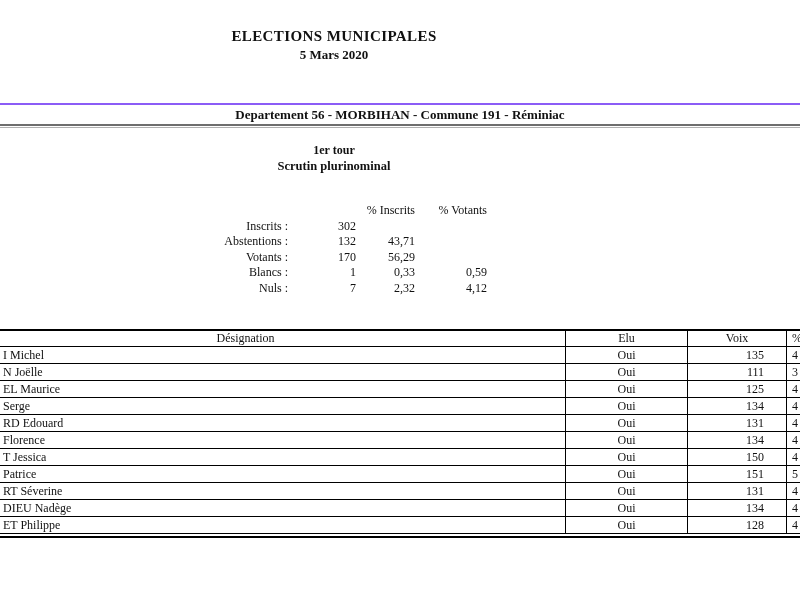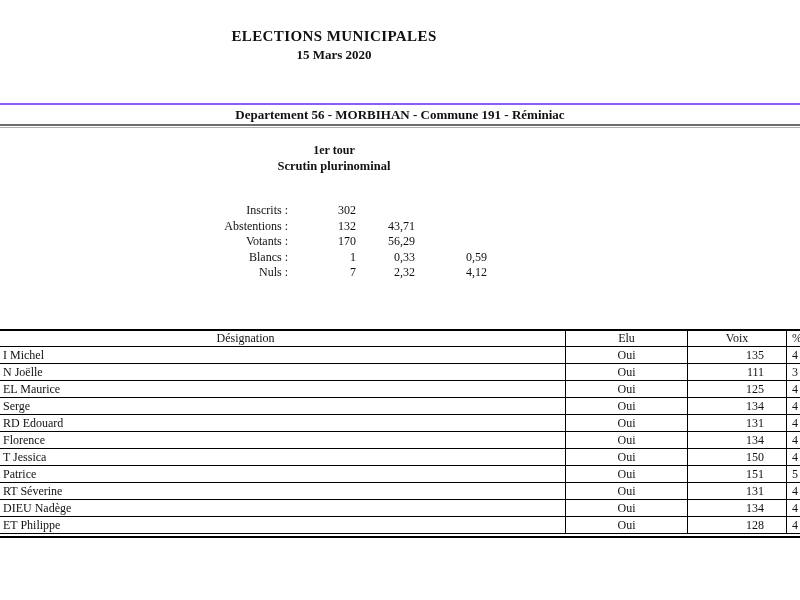--- a/index.html
+++ b/index.html
@@ -45,31 +45,34 @@
   td.des{text-align:left;padding-left:77px;}
   td.elu{text-align:center;}
   td.voix{text-align:right;padding-right:22px;}
   td.pct,th.pct{text-align:left;padding-left:5px;}
   .tbl-bottom{left:-75px;top:536px;width:1010px;height:2px;background:#000;}
 </style>
 </head>
 <body>
 
 <div class="abs centerline title">ELECTIONS MUNICIPALES</div>
-<div class="abs centerline date">15 Mars 2020</div>
+<div class="abs centerline date">5 Mars 2020</div>
 
 <div class="abs banner">
   <span>Departement 56 - MORBIHAN - Commune 191 - Réminiac</span>
 </div>
 <div class="abs banner-echo"></div>
 
 <div class="abs centerline round">1er tour</div>
 <div class="abs centerline scrutin">Scrutin plurinominal</div>
 
 <div class="abs stats">
+  <div>
+    <span class="c1"></span><span class="c2"></span><span class="c3">% Inscrits</span><span class="c4">% Votants</span>
+  </div>
   <div id="stats-rows">
       <div><span class="c1">Inscrits :</span><span class="c2">302</span><span class="c3"></span><span class="c4"></span></div>
       <div><span class="c1">Abstentions :</span><span class="c2">132</span><span class="c3">43,71</span><span class="c4"></span></div>
       <div><span class="c1">Votants :</span><span class="c2">170</span><span class="c3">56,29</span><span class="c4"></span></div>
       <div><span class="c1">Blancs :</span><span class="c2">1</span><span class="c3">0,33</span><span class="c4">0,59</span></div>
       <div><span class="c1">Nuls :</span><span class="c2">7</span><span class="c3">2,32</span><span class="c4">4,12</span></div>
     </div>
 </div>
 
 <div class="abs tbl-wrap">

